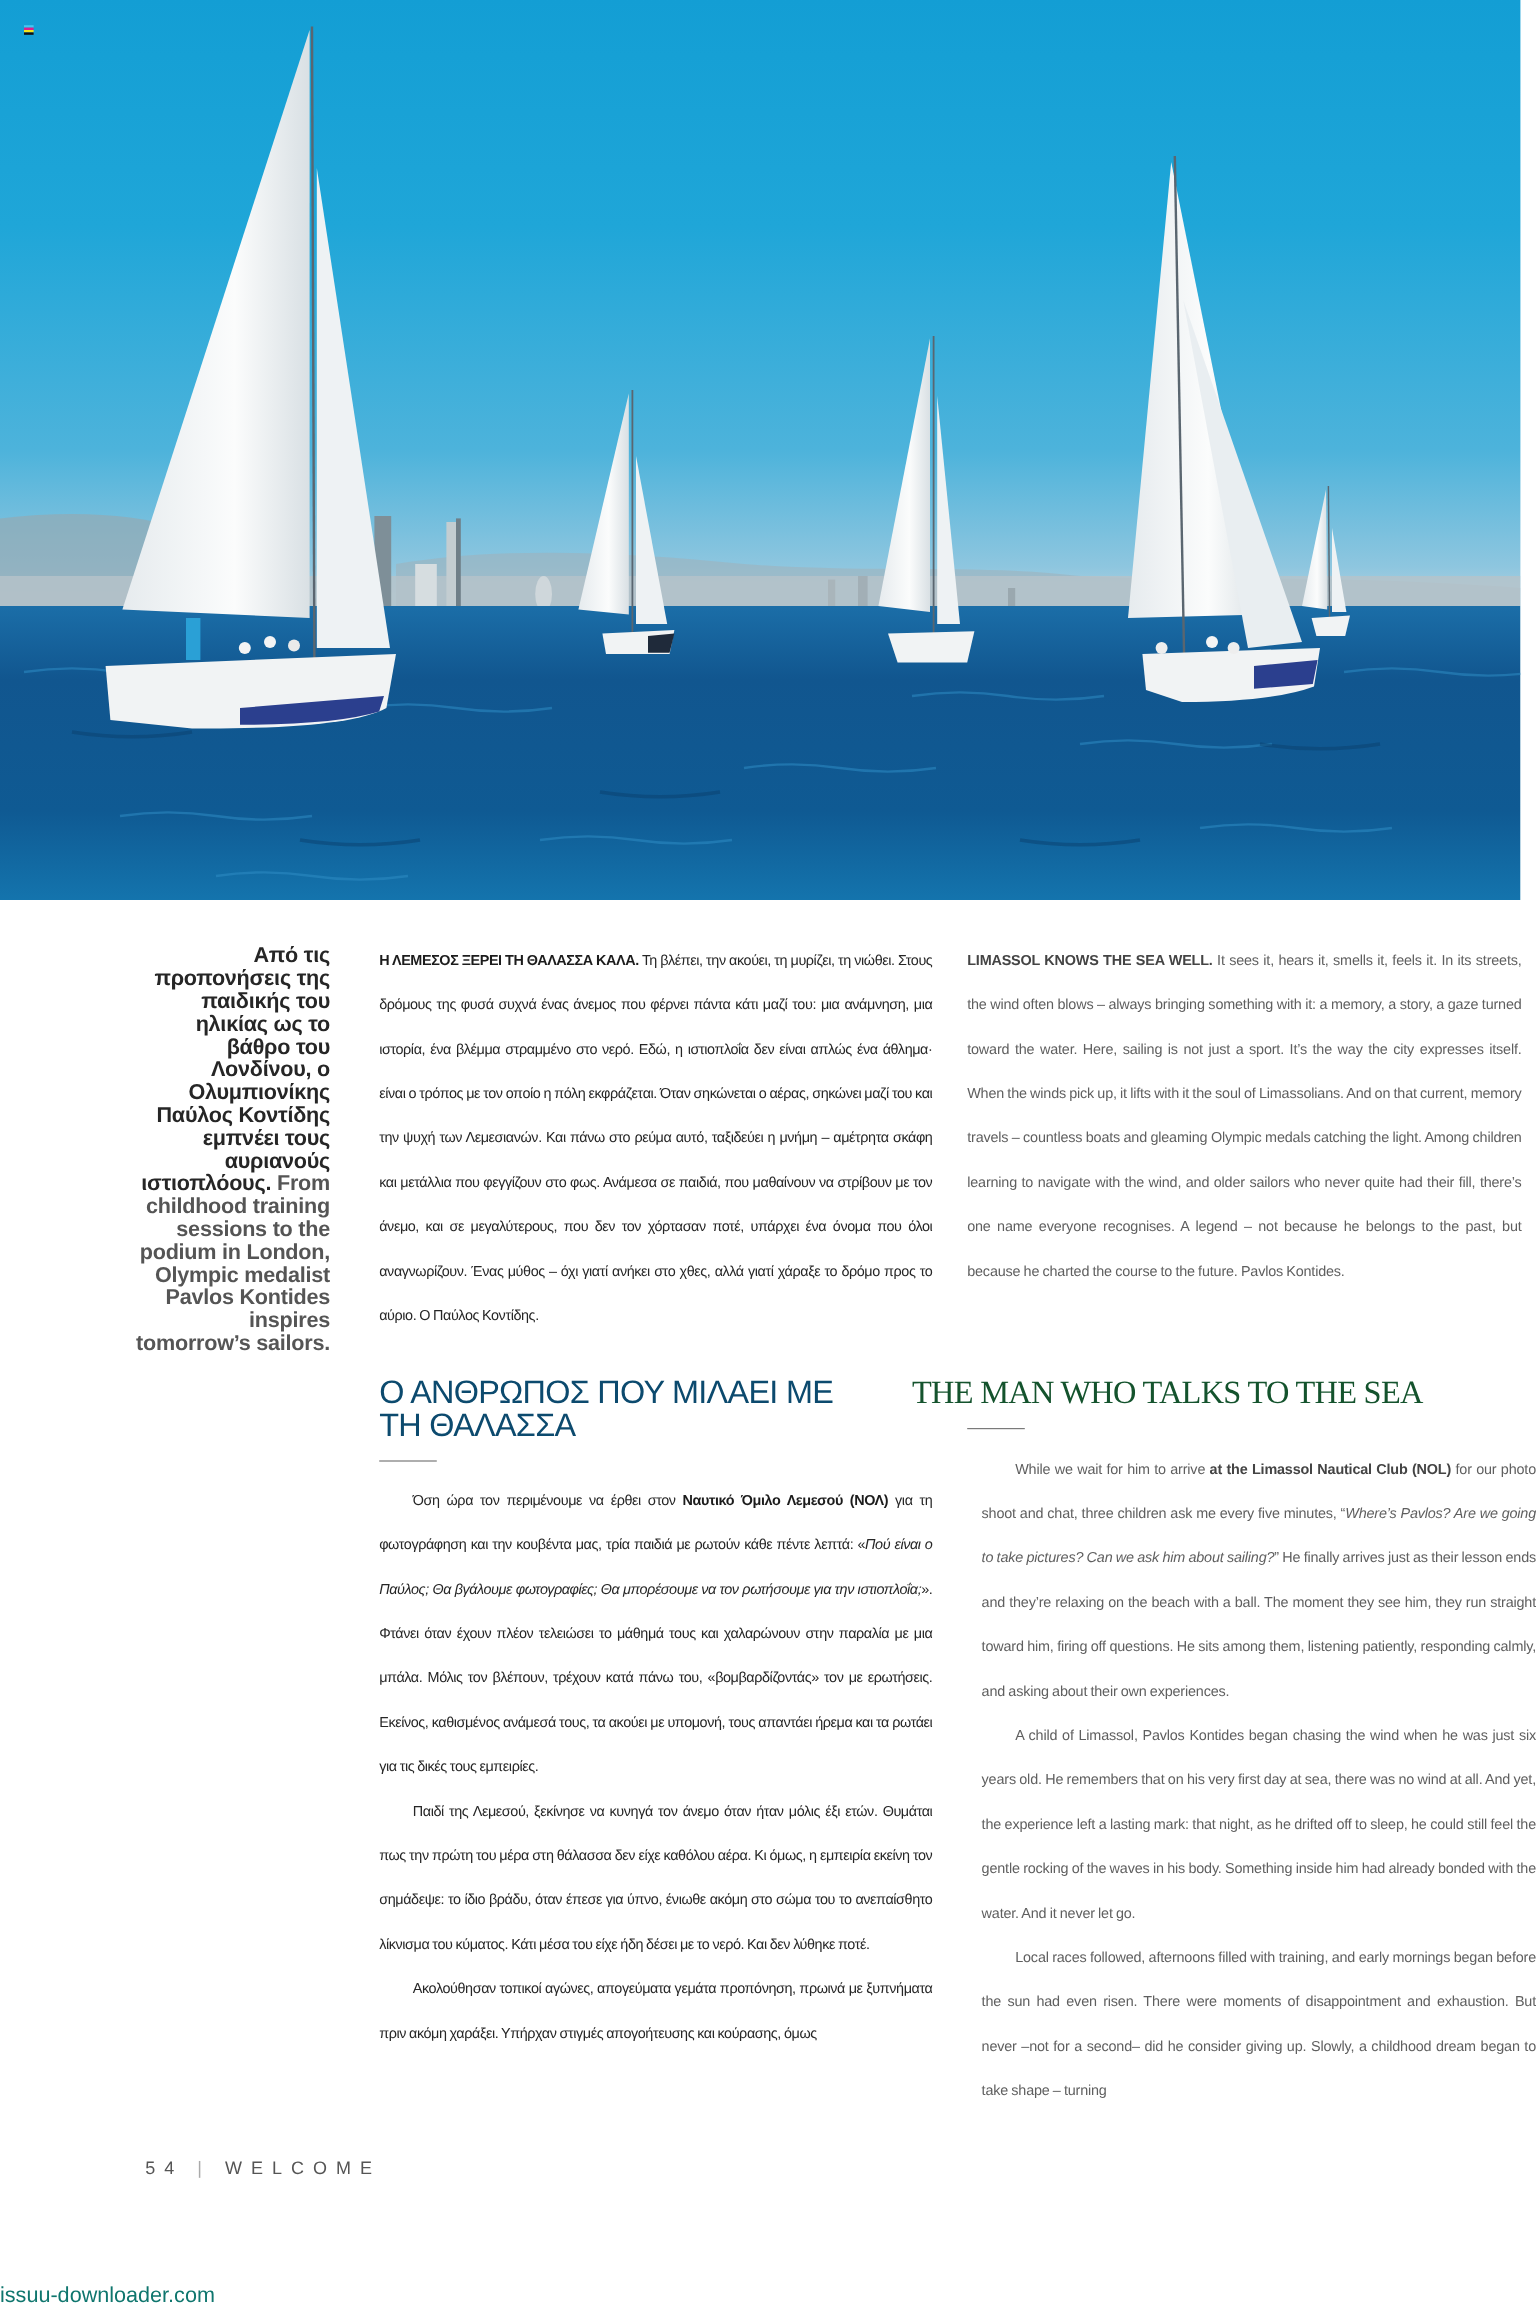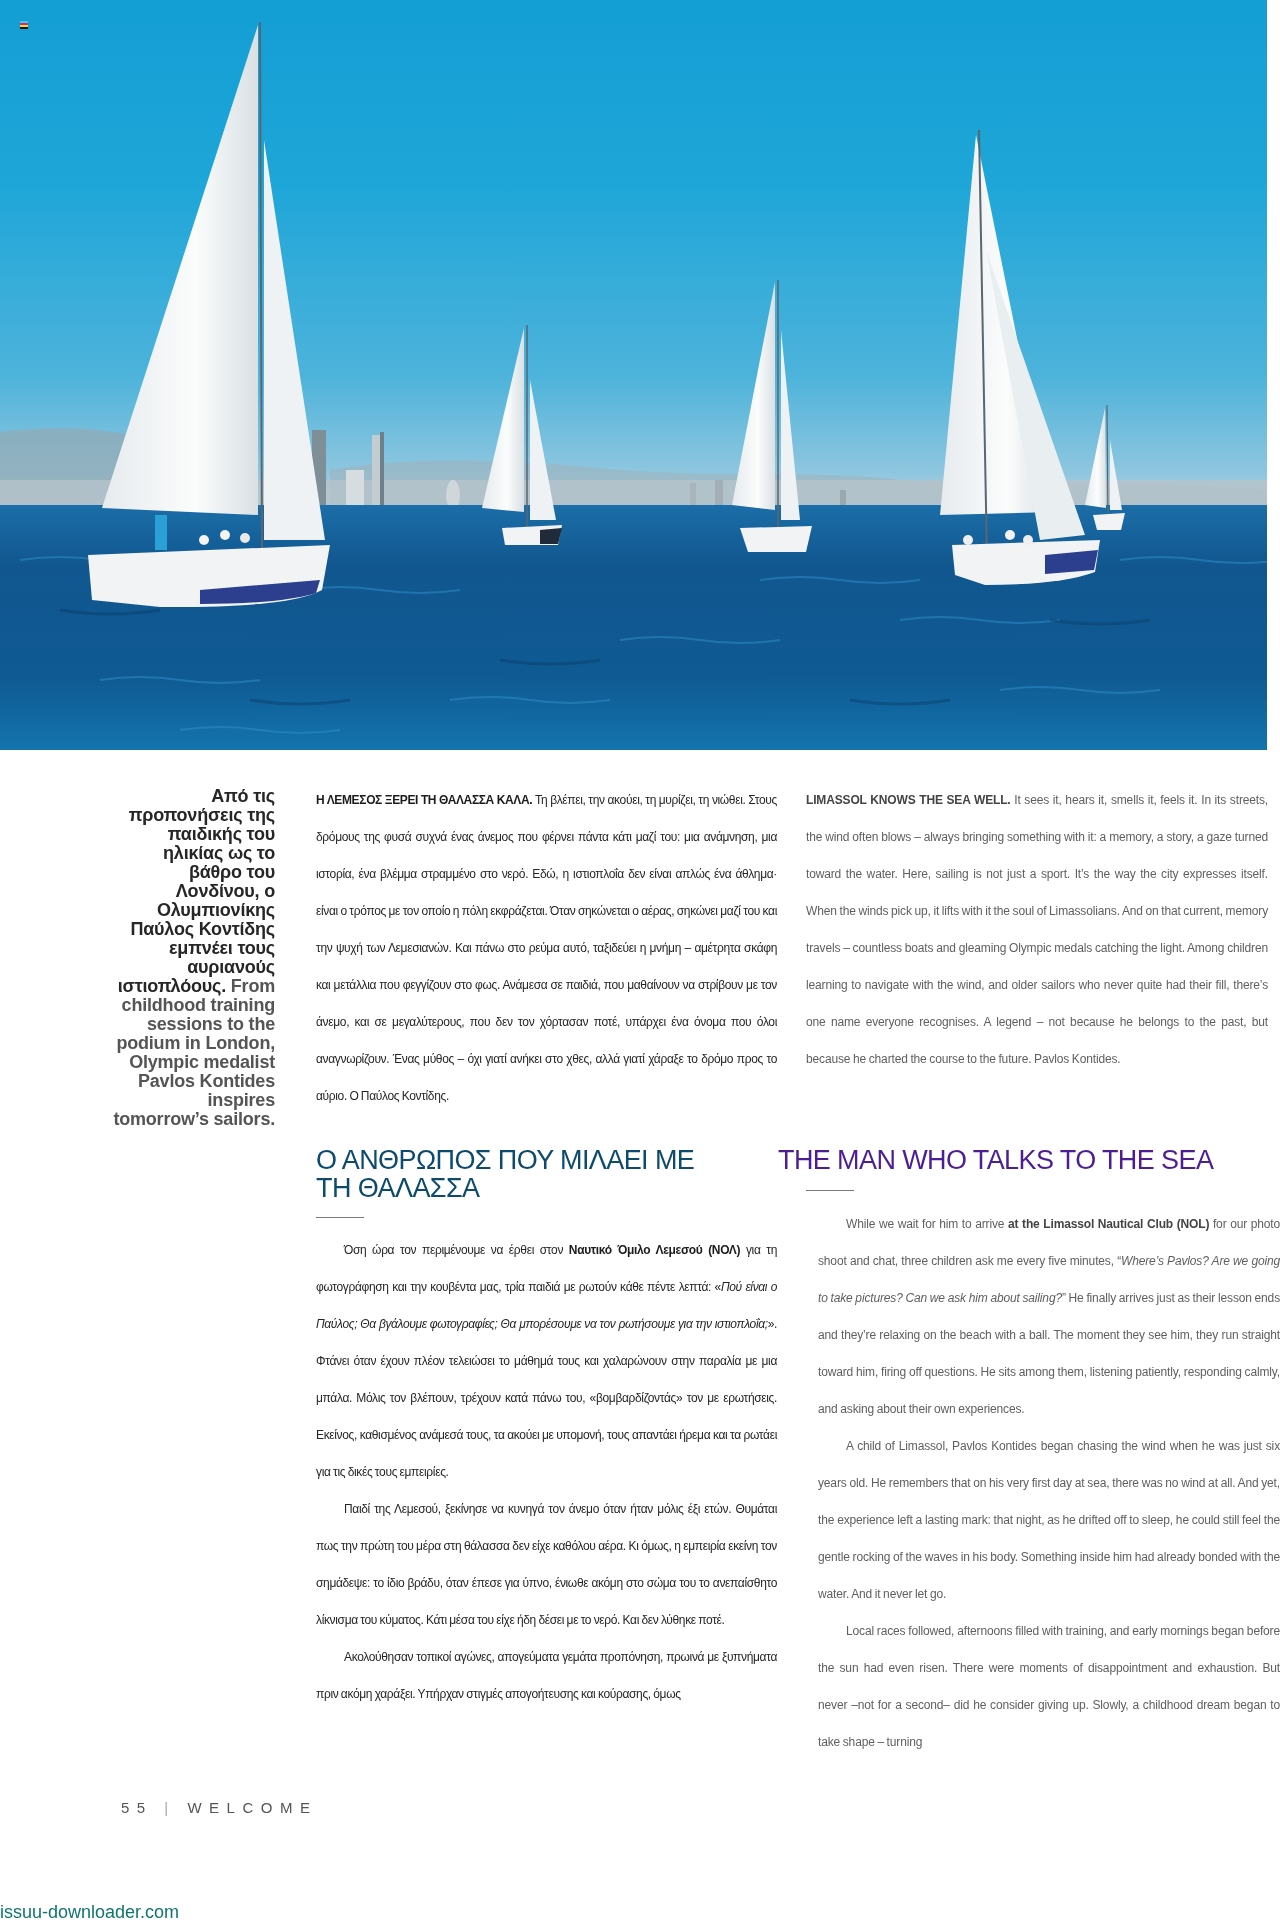--- a/index.html
+++ b/index.html
@@ -36,21 +36,21 @@
   .lead-gr { font-weight:bold; color:#1c1c1c; }
   .lead-en { font-weight:bold; color:#444; }
   .strong-gr { font-weight:bold; color:#1c1c1c; }
   .strong-en { font-weight:bold; color:#444; }
   .sec1 { top:782px; }
   .heading {
     position:absolute; font-weight:normal; color:#0c4a6e;
     font-size:27px; line-height:28px; letter-spacing:-0.6px; margin:0;
   }
   .h-gr { left:316px; top:1146px; width:400px; }
-  .h-en { left:778px; top:1146px; width:460px; color:#4c1d95; }
+  .h-en { left:760px; top:1146px; width:460px; color:#14532d;font-family:Liberation Serif, serif; }
   .rule { position:absolute; height:1px; width:48px; background:#7a7a7a; }
   .rule-gr { left:316px; top:1217px; }
   .rule-en { left:806px; top:1190px; }
   .sec2-gr { top:1232px; }
   .sec2-en { top:1206px;margin-left:12px; }
   
   .footer {
     position:absolute; left:121px; top:1799px; font-size:15px; color:#555;
     letter-spacing:7.5px;
   }
@@ -191,18 +191,18 @@
 <h2 class="heading h-en">THE MAN WHO TALKS TO THE SEA</h2>
 <div class="rule rule-en"></div>
 
 <div class="col col-en sec2-en">
   <p class="indent"><span>While we wait for him to arrive </span><span class="strong-en">at the Limassol Nautical Club (NOL)</span><span> for our photo shoot and chat, three children ask me every five minutes, “</span><em>Where’s Pavlos? Are we going to take pictures? Can we ask him about sailing?</em><span>” He finally arrives just as their lesson ends and they’re relaxing on the beach with a ball. The moment they see him, they run straight toward him, firing off questions. He sits among them, listening patiently, responding calmly, and asking about their own experiences.</span></p>
   <p class="indent">A child of Limassol, Pavlos Kontides began chasing the wind when he was just six years old. He remembers that on his very first day at sea, there was no wind at all. And yet, the experience left a lasting mark: that night, as he drifted off to sleep, he could still feel the gentle rocking of the waves in his body. Something inside him had already bonded with the water. And it never let go.</p>
   <p class="indent">Local races followed, afternoons filled with training, and early mornings began before the sun had even risen. There were moments of disappointment and exhaustion. But never –not for a second– did he consider giving up. Slowly, a childhood dream began to take shape – turning</p>
 </div>
 
 <div class="footer">
-  <span>55</span>
+  <span>54</span>
   <span class="sep">|</span>
   <span>WELCOME</span>
 </div>
 
 <div class="watermark">issuu-downloader.com</div>
 
 </body></html>

